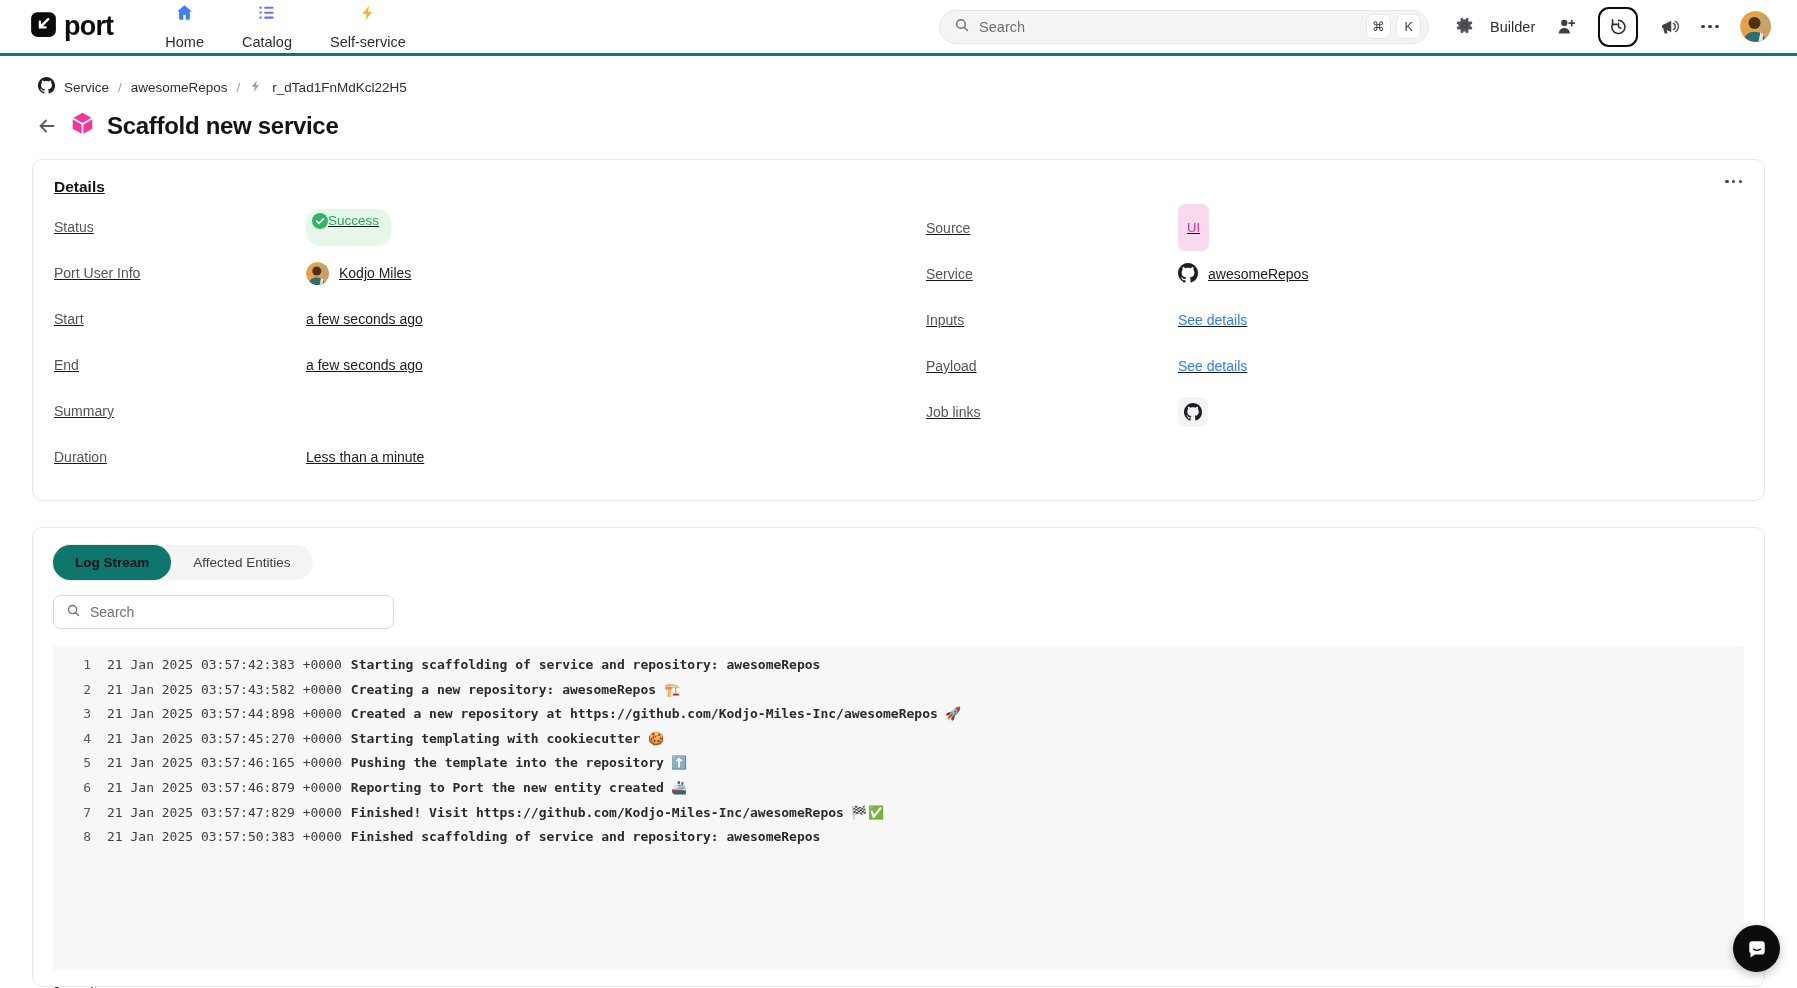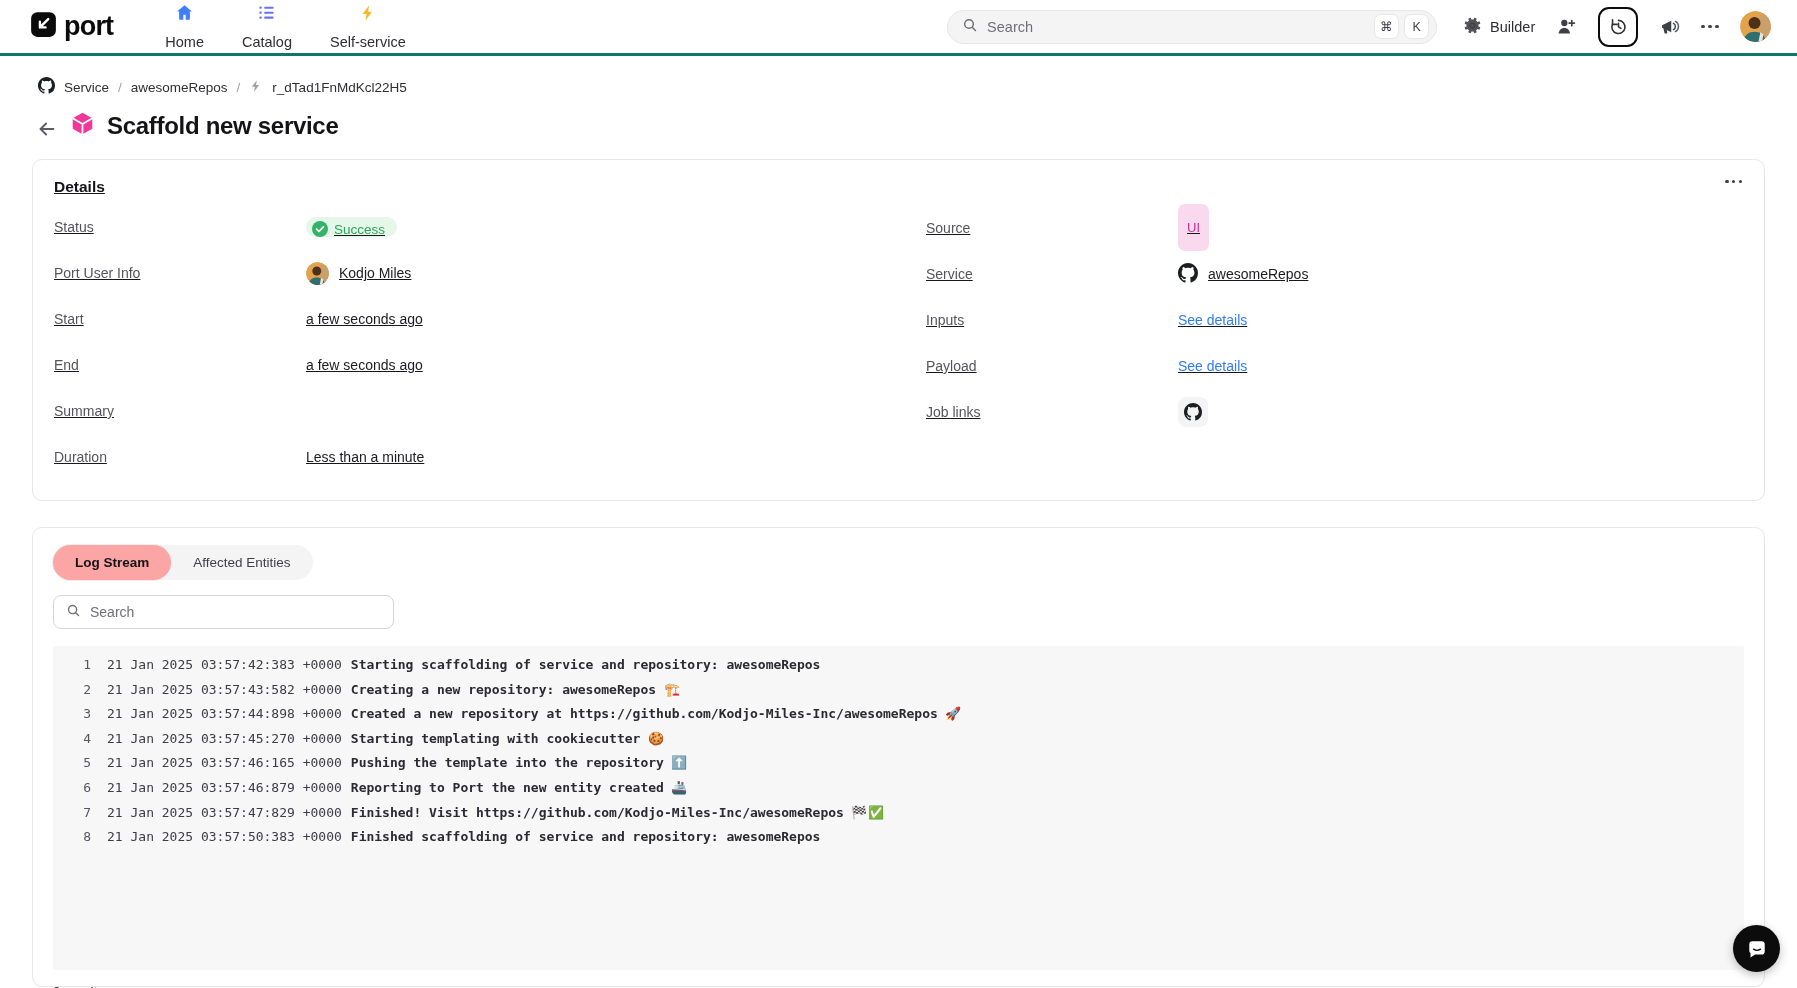--- a/index.html
+++ b/index.html
@@ -15,60 +15,60 @@
   .nav-item { display:flex; align-items:center; gap:9px; font-size:14.5px; font-weight:500;
     color:#2e2e33; cursor:pointer;flex-direction:column; }
   .search-pill { margin-left:auto; width:490px; height:34px; background:#f4f4f5;
     border:1px solid #e7e7e9; border-radius:17px; display:flex; align-items:center;
     padding:0 7px 0 14px; }
   .search-pill .ph { color:#6f6f78; font-size:14.5px; margin-left:9px; flex:1; }
   .keycap { min-width:25px; height:25px; background:#fff; border:1px solid #e7e7e9;
     border-radius:7px; display:flex; align-items:center; justify-content:center;
     font-size:12.5px; color:#3f3f46; margin-left:5px; }
   .nav-right { display:flex; align-items:center; gap:21px; margin-left:26px; }
-  .builder { display:flex; align-items:center; gap:8px; font-size:14.5px; font-weight:500;
+  .builder { display:flex; align-items:center; gap:16px; font-size:14.5px; font-weight:500;
     color:#2e2e33; cursor:pointer; }
   .icon-btn { display:flex; align-items:center; justify-content:center; cursor:pointer; }
   .history-highlight { width:40px; height:40px; border:2.5px solid #0c0c0c; border-radius:11px; }
   .dots { display:flex; gap:3.5px; cursor:pointer; }
   .dots i { width:3.6px; height:3.6px; border-radius:50%; background:#3f3f46; display:block; }
   .avatar { width:31px; height:31px; border-radius:50%; overflow:hidden; cursor:pointer; flex:none; }
 
   
   .breadcrumb { display:flex; align-items:center; gap:9px; padding:21px 0 0 38px;
     font-size:13.5px; color:#2e2e33; }
   .breadcrumb .sep { color:#a1a1aa; }
   .breadcrumb .crumb { cursor:pointer; }
-  .title-row { display:flex; align-items:flex-end; gap:12px; padding:14px 0 0 36px; }
+  .title-row { display:flex; align-items:center; gap:12px; padding:14px 0 0 36px; }
   .page-title { font-size:24px; font-weight:600; letter-spacing:-0.3px; color:#141418; }
 
   
   .card { margin:0 32px; border:1px solid #e7e7e9; border-radius:10px; background:#fff; }
   .details-card { margin-top:19px; padding:18px 22px 20px 21px; position:relative;text-decoration:underline; }
   .card-title { font-size:15.5px; font-weight:600; color:#141418; }
   .card-menu { position:absolute; top:20px; right:22px; }
   .card-menu i { width:3.2px; height:3.2px; }
   .detail-grid { display:grid; grid-template-columns:1fr 1fr; column-gap:56px; margin-top:8px; }
   .drow { display:flex; align-items:center; min-height:46px; }
   .dlabel { width:252px; flex:none; font-size:14px; color:#54545c; }
   .dvalue { font-size:14px; font-weight:500; color:#1b1b20; display:flex; align-items:center; gap:10px; }
-  .badge-success { display:inline-flex; align-items:center; gap:6px; background:#e4f7e9;
-    color:#2ba45b; font-size:13.5px; font-weight:500; padding:4px 12px 0 6px; border-radius:14px; }
+  .badge-success { display:inline-flex; align-items:center; background:#e4f7e9;
+    color:#2ba45b; font-size:13.5px; font-weight:500; padding:4px 12px 17px 6px; border-radius:14px; }
   .badge-ui { display:inline-block; background:#f9d9ee; color:#c93393; font-size:13px;
     font-weight:500; padding:16px 9px; border-radius:7px; }
   .link { color:#2e7cf6; font-weight:500; cursor:pointer; }
   .gh-chip { width:30px; height:30px; border-radius:8px; background:#f4f4f5;
     display:flex; align-items:center; justify-content:center; cursor:pointer; }
   .user-avatar { width:23px; height:23px; border-radius:50%; overflow:hidden; flex:none; }
 
   
   .log-card { margin-top:26px; padding:17px 20px 16px 20px; height:460px; position:relative; }
   .tabs { display:inline-flex; background:#f4f4f5; border-radius:19px; }
   .tab { padding:10px 22px; font-size:13.5px; color:#3f3f46; border-radius:19px; cursor:pointer; }
-  .tab.active { background:#fca5a5; font-weight:600; color:#141418;
+  .tab.active { background:#0f766e; font-weight:600; color:#141418;
     box-shadow:0 0 0 1px #ececee; }
   .log-search { margin-top:15px; width:341px; height:34px; border:1px solid #d6d6da;
     border-radius:8px; background:#fff; display:flex; align-items:center; padding:0 12px; }
   .log-search .ph { color:#6f6f78; font-size:14px; margin-left:9px; }
   .log-viewer { margin-top:17px; background:#f7f7f8; border-radius:2px; height:324px;
     padding:7px 0 0 0; font-family:"DejaVu Sans Mono","Liberation Mono",monospace;
     font-size:13px; overflow:hidden; }
   .log-line { display:flex; line-height:24.6px; white-space:pre; }
   .log-num { width:38px; flex:none; text-align:right; color:#56565e; }
   .log-time { margin-left:16px; color:#3c3c42; }

